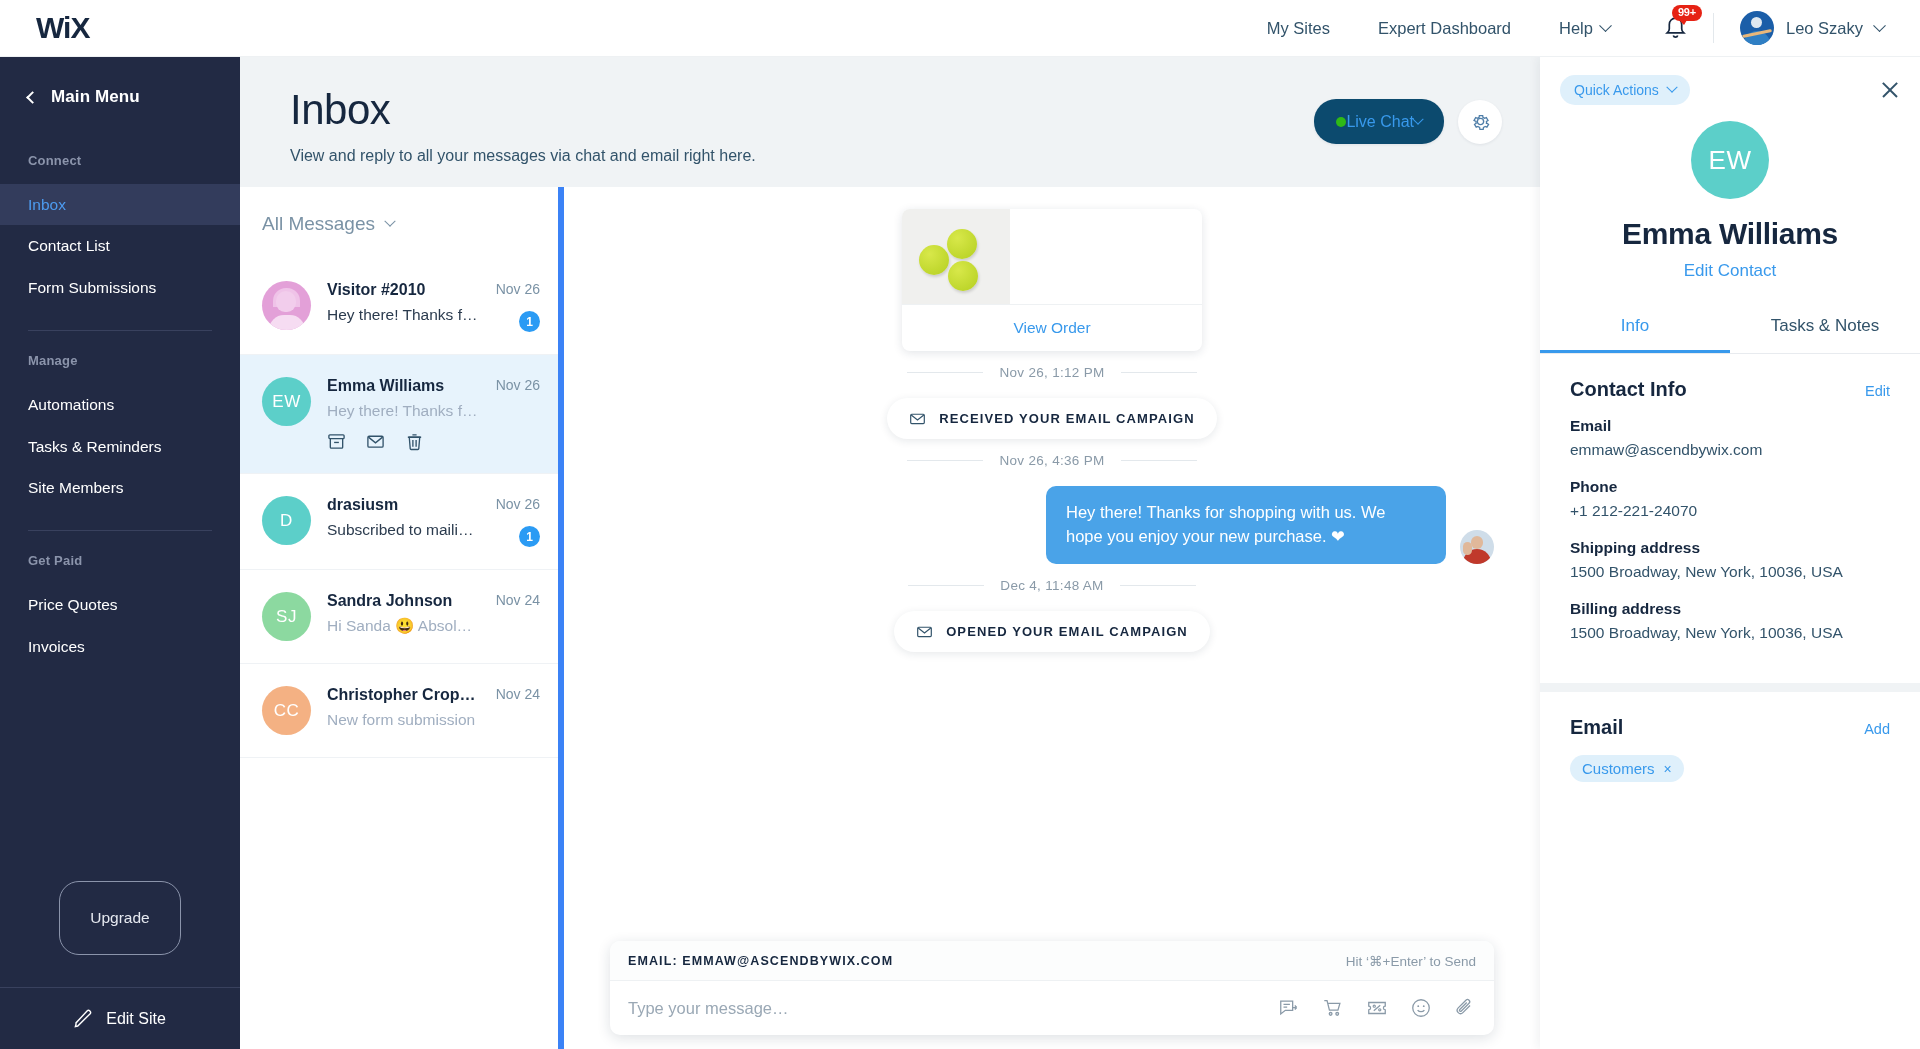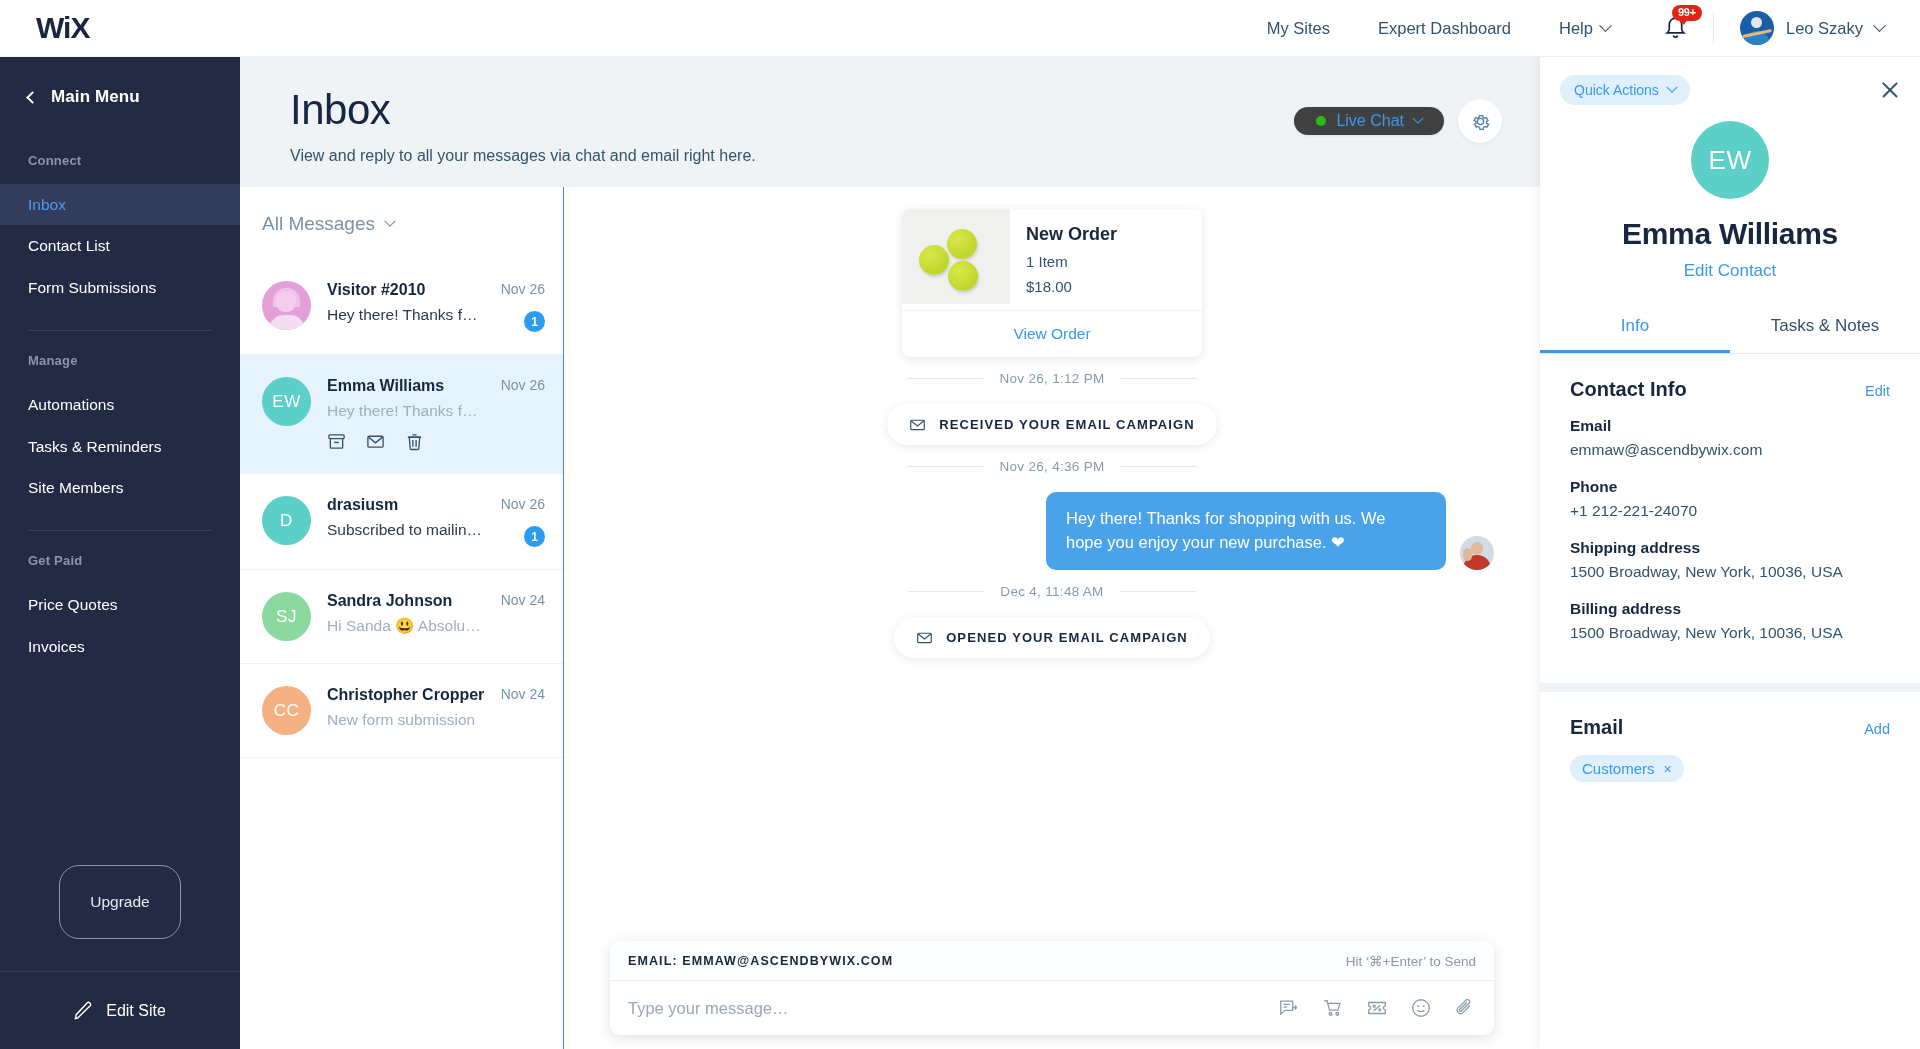--- a/index.html
+++ b/index.html
@@ -75,52 +75,52 @@
   .side-item.active { background: #333c5c; color: #4d9bf0; }
   .side-sep { height: 1px; background: #39415e; margin: 22px 28px; }
   .side-spacer { flex: 1; }
   .upgrade-wrap { display: flex; justify-content: center; padding-bottom: 32px; }
   .upgrade-btn {
     border: 1px solid #8b94ab; color: #e6e9f0; background: transparent;
     border-radius: 20px; padding: 27px 30px; font-size: 15.5px; cursor: pointer;
     font-family: "Liberation Sans", sans-serif;
   }
   .edit-site-bar {
-    border-top: 1px solid #39415e; height: 78px; display: flex; align-items: center;
+    border-top: 1px solid #39415e; height: 62px; display: flex; align-items: center;
     justify-content: center; gap: 13px; cursor: pointer;
   }
   .edit-site-bar .label { font-size: 16px; color: #fff; }
 
   
   .main {
     flex: 1; min-width: 0; background: #f0f3f5; display: flex; flex-direction: column;
     position: relative;
   }
   .inbox-header { padding: 30px 38px 22px 50px; display: flex; align-items: flex-start; }
   .inbox-title { font-size: 42px; font-weight: 400; color: #16273f; letter-spacing: -.5px; line-height: 1.1; }
   .inbox-sub { font-size: 16px; color: #32536a; margin-top: 14px; }
   .hdr-right { margin-left: auto; display: flex; align-items: center; gap: 14px; padding-top: 12px; }
   .livechat-pill {
-    background: #404040; border-radius: 22px; height: 28px; display: flex; align-items: center;
-    gap: 10px; padding: 0 22px; cursor: pointer; box-shadow: 0 1px 3px rgba(22,39,63,.08);
+    background: #0c4a6e; border-radius: 22px; height: 45px; display: flex; align-items: center;
+    gap: 0; padding: 0 22px; cursor: pointer; box-shadow: 0 1px 3px rgba(22,39,63,.08);
   }
   .green-dot { width: 10px; height: 10px; border-radius: 50%; background: #2fb916; }
   .livechat-label { font-size: 16px; color: #3899ec; }
   .chev-blue { width: 8px; height: 8px; border-right: 1.7px solid #3899ec; border-bottom: 1.7px solid #3899ec;
                transform: rotate(45deg) translate(-2px,-2px); }
   .gear-btn {
     width: 44px; height: 44px; border-radius: 50%; background: #fff; display: flex;
     align-items: center; justify-content: center; cursor: pointer; box-shadow: 0 1px 3px rgba(22,39,63,.08);
   }
 
   .panes { flex: 1; display: flex; min-height: 0; background: #fff; margin-left: 0; }
 
   
   .convlist {
-    width: 324px; min-width: 324px; background: #fff; border-right: 1px solid #3b82f6;
+    width: 324px; min-width: 324px; background: #fff; border-right: 6px solid #3b82f6;
     display: flex; flex-direction: column; min-height: 0;
   }
   .filter-row { padding: 26px 0 24px 22px; display: flex; align-items: center; gap: 11px; cursor: pointer; }
   .filter-label { font-size: 19px; color: #7a92a5; }
   .chev-grey { width: 8px; height: 8px; border-right: 1.7px solid #7a92a5; border-bottom: 1.7px solid #7a92a5;
                transform: rotate(45deg) translate(-2px,-2px); }
   .conv-scroll { flex: 1; overflow: hidden; }
   .conv {
     display: flex; gap: 16px; padding: 22px 18px 22px 22px; cursor: pointer;
     border-bottom: 1px solid #eff2f5; position: relative; align-items: flex-start;
@@ -476,25 +476,20 @@
           <div class="chat-scroll">
 
 
             <div class="order-card">
               <div class="order-top">
                 <div class="order-img">
                   <span class="ball b1"></span>
                     <span class="ball b2"></span>
                     <span class="ball b3"></span>
                 </div>
-                <div class="order-info">
-                  <div class="order-title">New Order</div>
-                  <div class="order-line">1 Item</div>
-                  <div class="order-line">$18.00</div>
-                </div>
               </div>
               <div class="order-btn">View Order</div>
             </div>
 
             <div class="ts-row">
               <span class="ts-line"></span>
               <span class="ts-text">Nov 26, 1:12 PM</span>
               <span class="ts-line"></span>
             </div>
 

